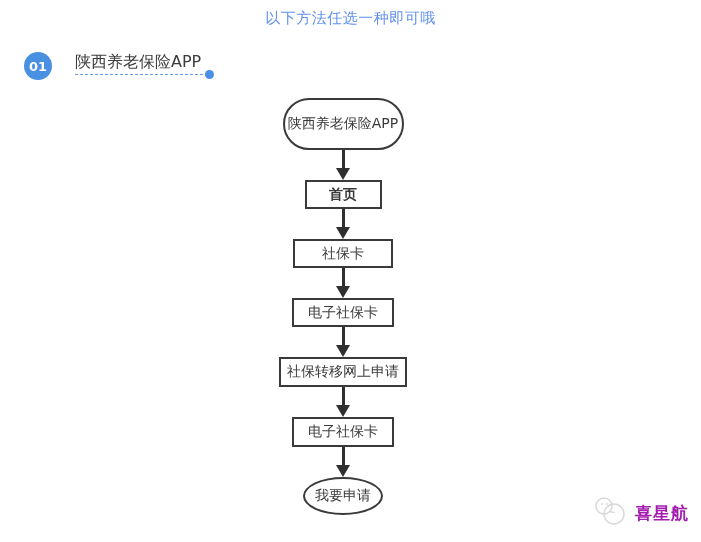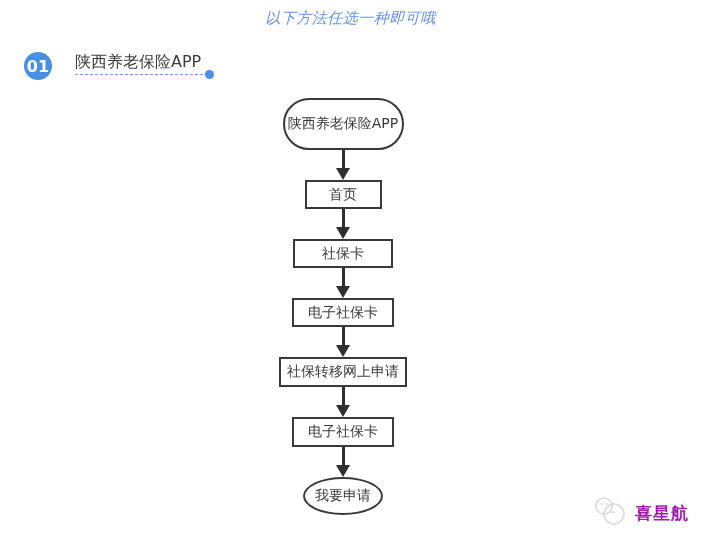--- a/index.html
+++ b/index.html
@@ -12,36 +12,35 @@
   }
 
   
   .page-title {
     position: absolute;
     top: 9px; left: 0; width: 701px;
     text-align: center;
     font-size: 15px;
     letter-spacing: 0.5px;
     color: #6191ee;
-    font-style: italic;
   }
 
   
   .section-header {
     position: absolute;
     top: 52px; left: 24px;
     display: flex;
     align-items: flex-start;
   }
   .badge {
     width: 28px; height: 28px;
     border-radius: 50%;
     background: #4a90e2;
     color: #ffffff;
-    font-size: 16px;
+    font-size: 13px;
     font-weight: bold;
     display: flex;
     align-items: center;
     justify-content: center;
     flex: 0 0 auto;
   }
   .heading-wrap {
     margin-left: 23px;
     display: flex;
     flex-direction: column;
@@ -81,21 +80,21 @@
     background: #ffffff;
     color: #3a3a3a;
     font-size: 14px;
     display: flex;
     align-items: center;
     justify-content: center;
     white-space: nowrap;
     flex: 0 0 auto;
   }
   .node.stadium { width: 121px; height: 52px; border-radius: 27px; }
-  .node.rect-1 { width: 77px;  height: 29px; }
+  .node.rect-1 { width: 77px;  height: 29px; font-weight: bold; }
   .node.rect-2 { width: 100px; height: 29px; }
   .node.rect-3 { width: 102px; height: 29px; }
   .node.rect-4 { width: 128px; height: 30px; font-family: Liberation Serif, serif; }
   .node.rect-5 { width: 102px; height: 30px; }
   .node.ellipse { width: 80px; height: 38px; border-radius: 50%; }
 
   .arrow {
     height: 30px;
     display: flex;
     flex-direction: column;

